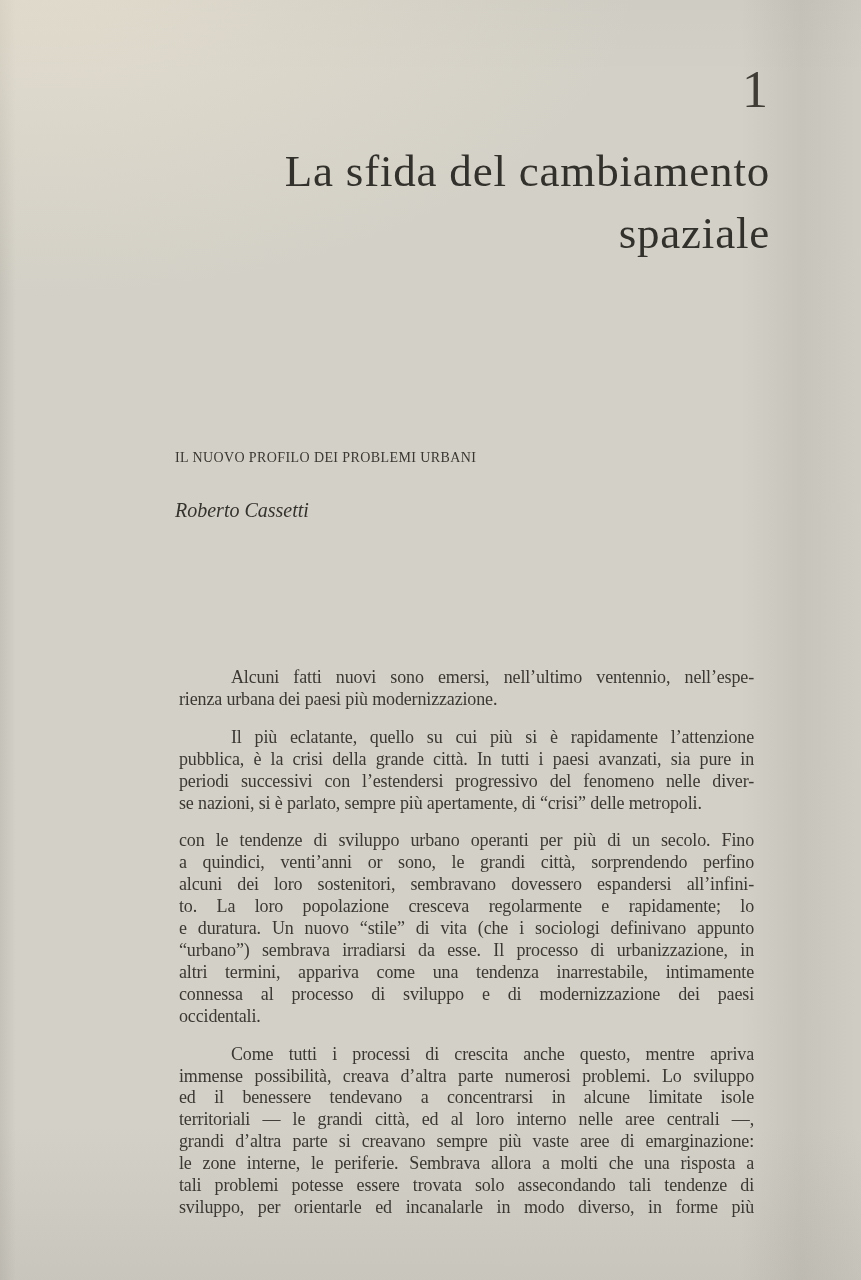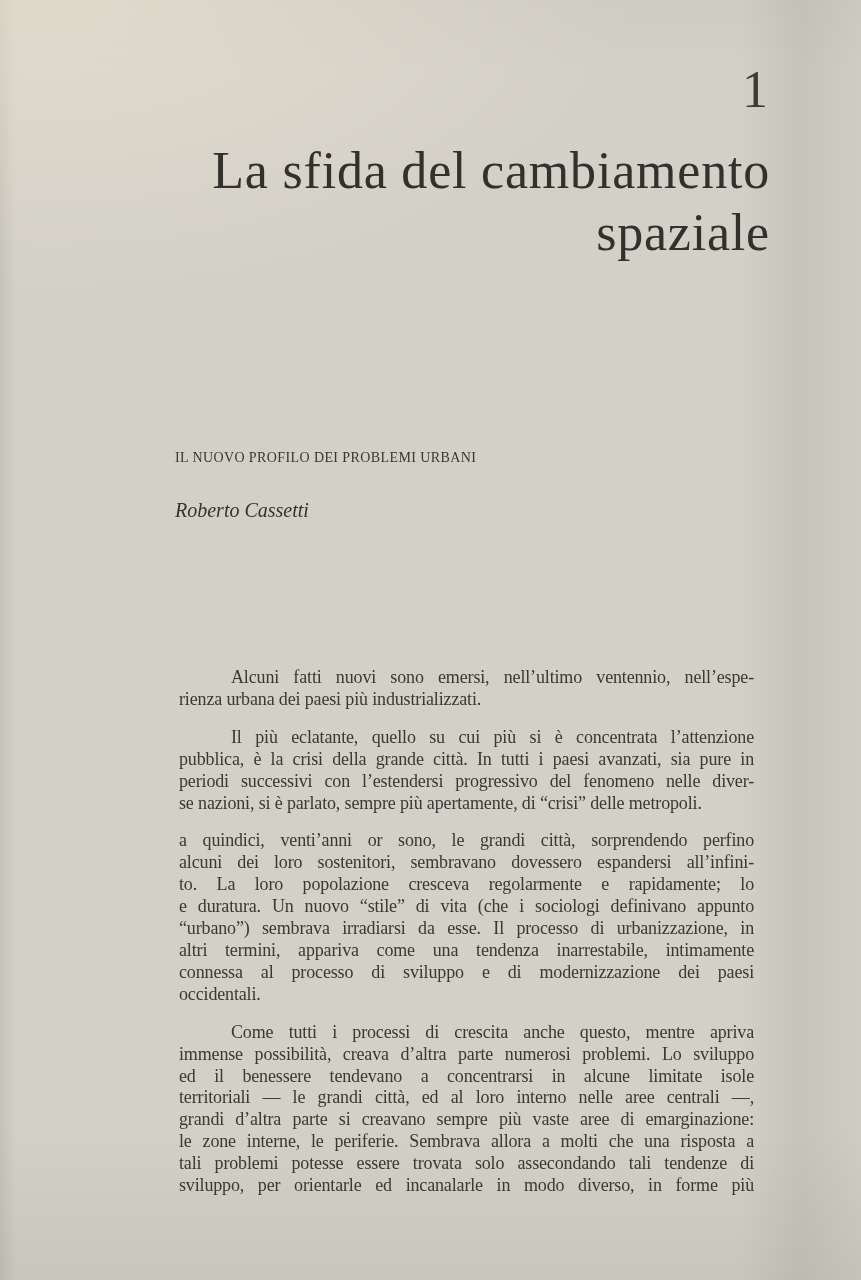--- a/index.html
+++ b/index.html
@@ -30,21 +30,21 @@
     color: #3f3c36;
   }
   .title {
     position: absolute;
     top: 140px;
     left: 163px;
     width: 607px;
     margin: 0;
     text-align: right;
     font-weight: normal;
-    font-size: 52px;
+    font-size: 45px;
     line-height: 62px;
     letter-spacing: 0.8px;
     color: #33312c;
   }
   .section-heading {
     position: absolute;
     top: 450px;
     left: 175px;
     margin: 0;
     font-weight: normal;
@@ -104,29 +104,30 @@
   <h1 class="title"><span>La sfida del cambiamento</span><br><span>spaziale</span></h1>
 
   <h2 class="section-heading">IL NUOVO PROFILO DEI PROBLEMI URBANI</h2>
 
   <div class="author">Roberto Cassetti</div>
 
 
   <div class="body-text" id="body-text">
       <div class="paragraph">
         <div class="line indent">Alcuni fatti nuovi sono emersi, nell’ultimo ventennio, nell’espe-</div>
-        <div class="line para-last">rienza urbana dei paesi più industrializzati.</div>
+        <div class="line para-last">rienza urbana dei paesi più modernizzazione.</div>
       </div>
       <div class="paragraph">
-        <div class="line indent">Il più eclatante, quello su cui più si è concentrata l’attenzione</div>
+        <div class="line indent">Il più eclatante, quello su cui più si è rapidamente l’attenzione</div>
         <div class="line">pubblica, è la crisi della grande città. In tutti i paesi avanzati, sia pure in</div>
         <div class="line">periodi successivi con l’estendersi progressivo del fenomeno nelle diver-</div>
         <div class="line para-last">se nazioni, si è parlato, sempre più apertamente, di “crisi” delle metropoli.</div>
       </div>
       <div class="paragraph">
+        <div class="line">con le tendenze di sviluppo urbano operanti per più di un secolo. Fino</div>
         <div class="line">a quindici, venti’anni or sono, le grandi città, sorprendendo perfino</div>
         <div class="line">alcuni dei loro sostenitori, sembravano dovessero espandersi all’infini-</div>
         <div class="line">to. La loro popolazione cresceva regolarmente e rapidamente; lo</div>
         <div class="line">e duratura. Un nuovo “stile” di vita (che i sociologi definivano appunto</div>
         <div class="line">“urbano”) sembrava irradiarsi da esse. Il processo di urbanizzazione, in</div>
         <div class="line">altri termini, appariva come una tendenza inarrestabile, intimamente</div>
         <div class="line">connessa al processo di sviluppo e di modernizzazione dei paesi</div>
         <div class="line para-last">occidentali.</div>
       </div>
       <div class="paragraph">

